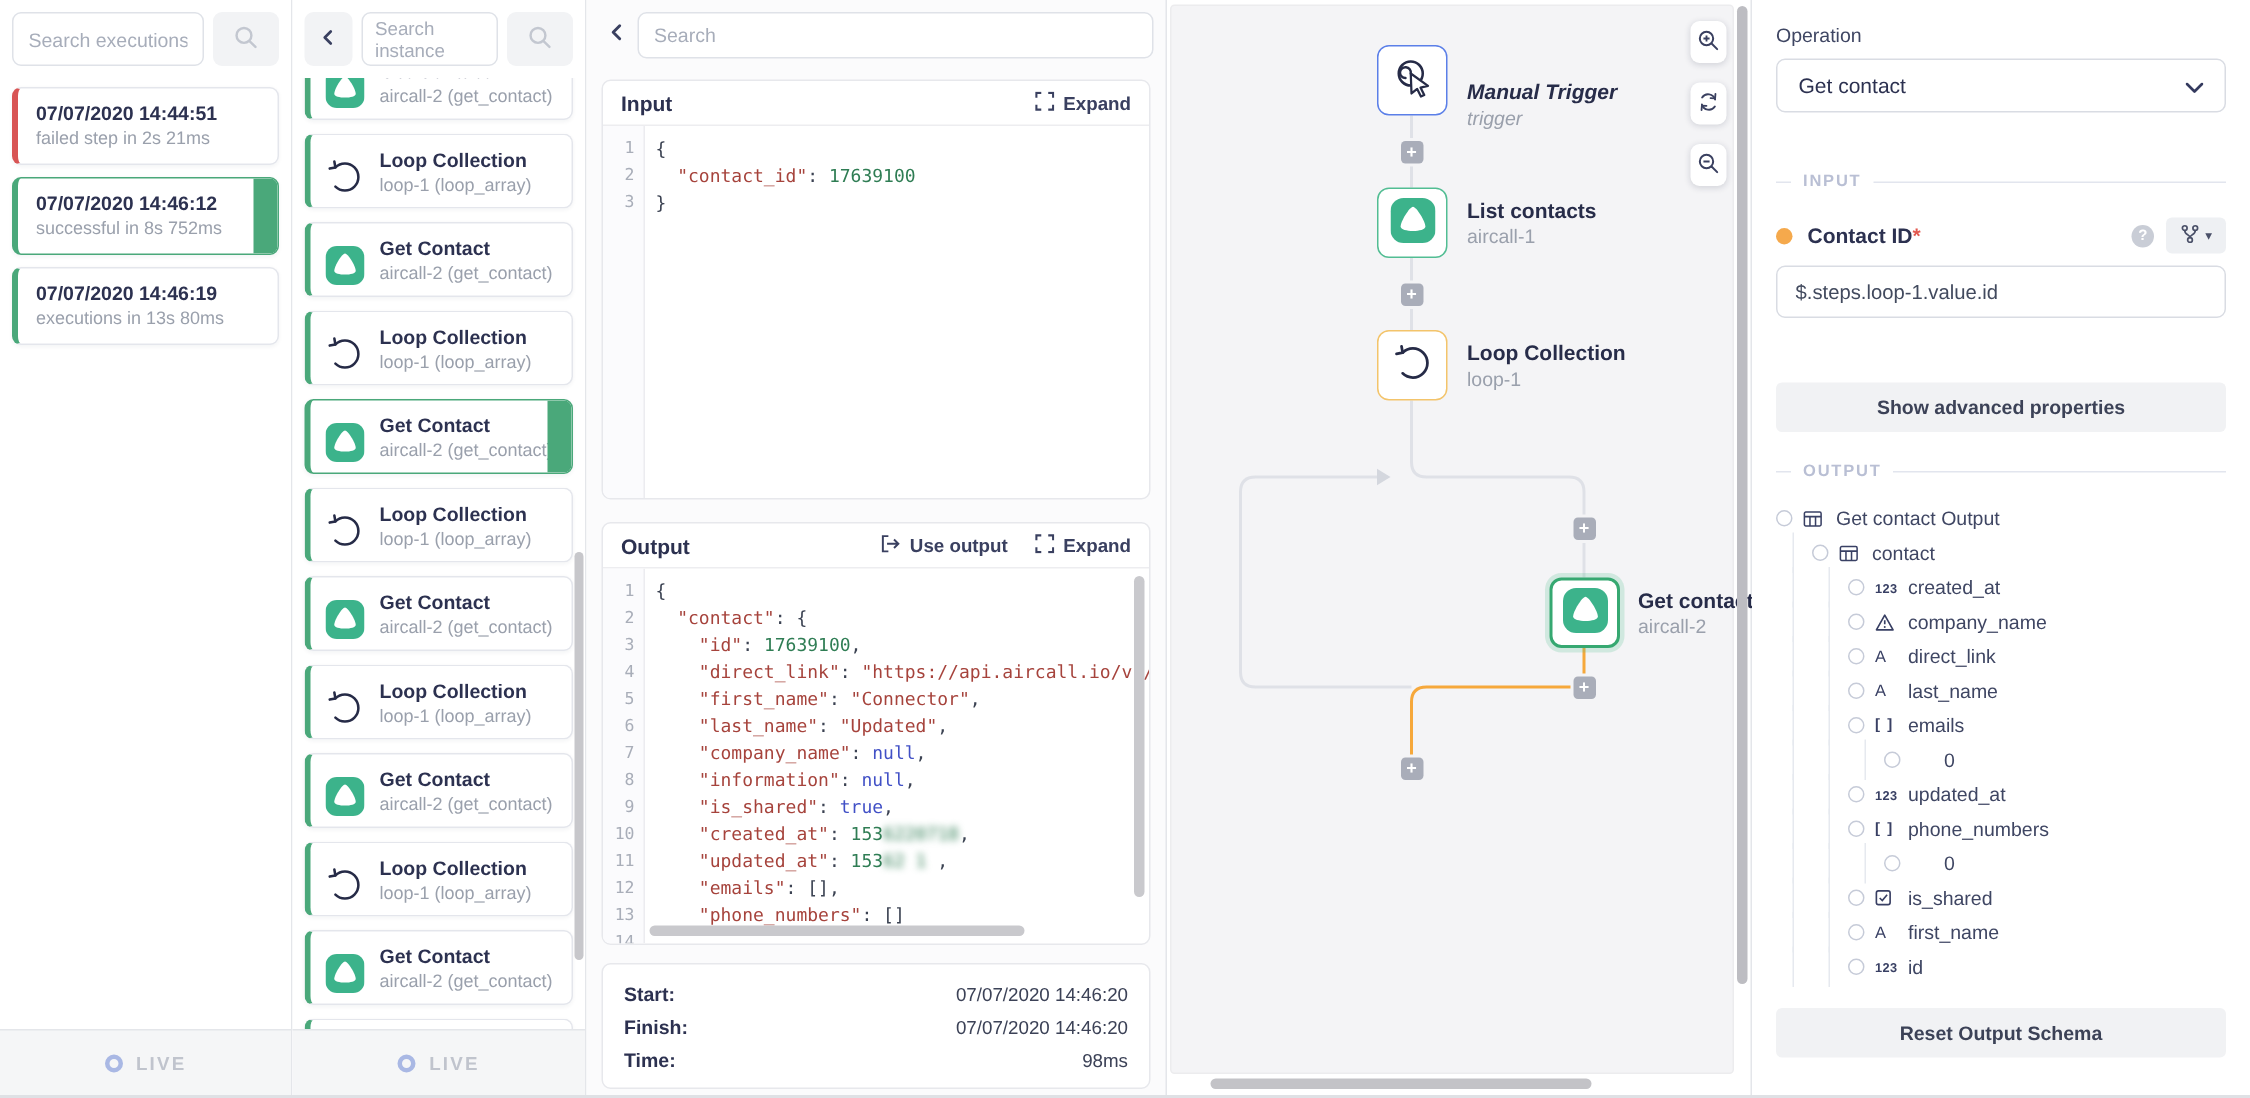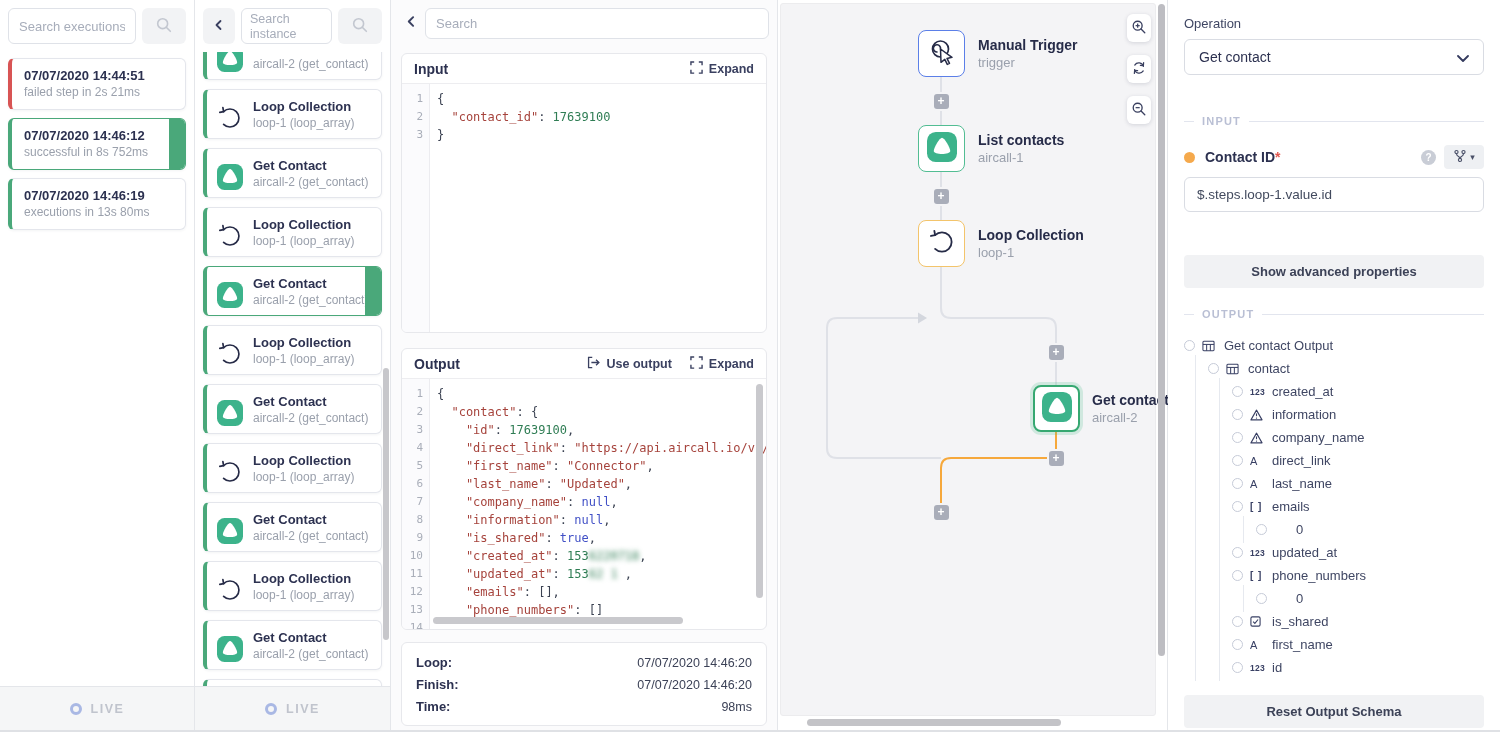--- a/index.html
+++ b/index.html
@@ -420,21 +420,21 @@
           </div>
           <div class="cl">
             <span class="ln">14</span>
             <span class="cseg"></span>
           </div>
         </div>
     </div>
 
     <div class="iocard metacard">
       <div class="metarow">
-          <span class="metalabel">Loop:</span>
+          <span class="metalabel">Start:</span>
           <span class="metaval">07/07/2020 14:46:20</span>
         </div>
       <div class="metarow">
           <span class="metalabel">Finish:</span>
           <span class="metaval">07/07/2020 14:46:20</span>
         </div>
       <div class="metarow">
           <span class="metalabel">Time:</span>
           <span class="metaval">98ms</span>
         </div>
@@ -458,21 +458,21 @@
     <div class="plus" style="left:270.5px; top:450.5px;">+</div>
     <div class="plus" style="left:155.5px; top:504.5px;">+</div>
 
     <div class="node trigger" style="left:140px; top:30px;">
       <span><svg viewBox="0 0 30 30" width="30" height="30">
             <circle cx="13.5" cy="12" r="8" fill="none" stroke="#262b47" stroke-width="1.7"></circle>
             <path d="M13.5,12 A3.6,3.6 0 1 0 10,15" fill="none" stroke="#262b47" stroke-width="1.6" stroke-linecap="round"></path>
             <path d="M13.5,12 L25,20.3 L20,21.4 L22.5,26.4 L20.3,27.4 L17.8,22.3 L14,25.3 Z" fill="#fff" stroke="#262b47" stroke-width="1.5" stroke-linejoin="round"></path>
           </svg></span>
     </div>
-    <div class="nlabel" style="left:200px; top:36px;">
+    <div class="nlabel" style="left:200px; top:52px;font-style:italic;">
       <div class="nlt">Manual Trigger</div>
       <div class="nls">trigger</div>
     </div>
 
     <div class="node green" style="left:140px; top:125px;">
       <span><svg viewBox="0 0 24 24" width="30" height="30">
             <rect width="24" height="24" rx="7" fill="#3cb38b"></rect>
             <path d="M12,4.6 C13.8,4.6 18.6,12.4 18.6,15.2 C18.6,18.4 5.4,18.4 5.4,15.2 C5.4,12.4 10.2,4.6 12,4.6 Z" fill="#fff"></path>
           </svg></span>
     </div>
@@ -607,33 +607,20 @@
           <span class="tguide" style="left: 11px;"></span>
           <span class="tguide" style="left: 35px;"></span>
           <span class="tring" style="margin-left: 48px;"></span>
           <span class="ticon">
             <svg viewBox="0 0 14 13" width="13" height="12">
               <path d="M7,1.2 L13,11.8 H1 Z" fill="none" stroke="#394064" stroke-width="1.2" stroke-linejoin="round"></path>
               <line x1="7" y1="4.8" x2="7" y2="7.8" stroke="#394064" stroke-width="1.2"></line>
               <circle cx="7" cy="9.8" r="0.7" fill="#394064"></circle>
             </svg>
           </span>
-          <span class="tlabel">information</span>
-        </div>
-        <div class="trow">
-          <span class="tguide" style="left: 11px;"></span>
-          <span class="tguide" style="left: 35px;"></span>
-          <span class="tring" style="margin-left: 48px;"></span>
-          <span class="ticon">
-            <svg viewBox="0 0 14 13" width="13" height="12">
-              <path d="M7,1.2 L13,11.8 H1 Z" fill="none" stroke="#394064" stroke-width="1.2" stroke-linejoin="round"></path>
-              <line x1="7" y1="4.8" x2="7" y2="7.8" stroke="#394064" stroke-width="1.2"></line>
-              <circle cx="7" cy="9.8" r="0.7" fill="#394064"></circle>
-            </svg>
-          </span>
           <span class="tlabel">company_name</span>
         </div>
         <div class="trow">
           <span class="tguide" style="left: 11px;"></span>
           <span class="tguide" style="left: 35px;"></span>
           <span class="tring" style="margin-left: 48px;"></span>
           <span class="ticon">
             <span class="ti-str">A</span>
           </span>
           <span class="tlabel">direct_link</span>

